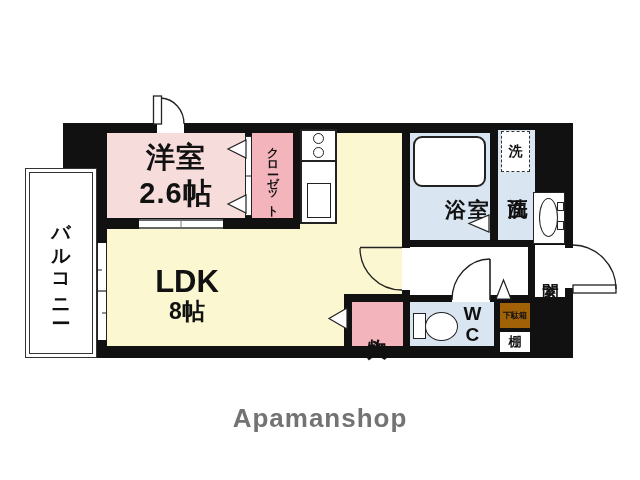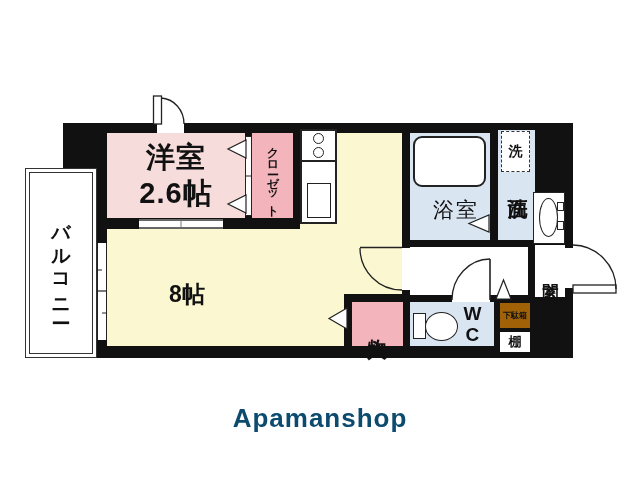--- a/index.html
+++ b/index.html
@@ -25,21 +25,21 @@
   #storage-label{width:100%;height:100%;font-weight:bold;font-size:19px;line-height:1;}
   
   #counter{left:300px;top:129px;width:37px;height:95px;background:#fff;border:2px solid #222;}
   #stove-divider{left:0;top:29px;width:33px;height:1.5px;background:#222;}
   .burner{width:11px;height:11px;border:1.5px solid #222;border-radius:50%;background:#fff;}
   #burner-1{left:11px;top:2px;} #burner-2{left:11px;top:16px;}
   #sink{left:5px;top:52px;width:24px;height:35px;border:1.5px solid #222;background:#fff;}
   
   #room-bath{left:410px;top:133px;width:80px;height:107px;background:#d9e5f1;}
   #bathtub{left:3px;top:3px;width:73px;height:51px;background:#fff;border:2px solid #222;border-radius:9px;}
-  #bath-label{left:4px;top:62px;width:72px;height:30px;font-weight:normal;font-size:21px;letter-spacing:2px;padding-left:12px;}
+  #bath-label{left:16px;top:62px;width:72px;height:30px;font-weight:bold;font-size:21px;letter-spacing:2px;padding-left:12px;}
   
   #room-wash{left:498px;top:130px;width:37px;height:110px;background:#d9e5f1;}
   #washer-box{left:3px;top:1px;width:29px;height:41px;background:#fff;border:1.5px dashed #333;}
   #washer-label{width:100%;height:100%;font-size:14px;font-weight:bold;}
   #washroom-label{left:7px;top:53px;font-weight:bold;font-size:20px;letter-spacing:2px;}
   
   #vanity{left:533px;top:192px;width:32px;height:52px;background:#fff;border:1.5px solid #222;}
   #basin{left:5px;top:5px;width:19px;height:39px;border:1.5px solid #222;border-radius:50%;background:#fff;}
   .knob{width:7px;height:9px;background:#fff;border:1px solid #222;}
   #knob-1{left:23px;top:9px;} #knob-2{left:23px;top:28px;}
@@ -61,35 +61,36 @@
   #shelf{left:500px;top:332px;width:30px;height:20px;background:#fff;}
   #shelf-label{width:100%;height:100%;font-size:13px;font-weight:bold;}
   
   #window-left{left:97px;top:243px;width:10px;height:97px;background:#fff;border-left:1.5px solid #222;border-right:1.5px solid #222;}
   #top-doorway{left:157px;top:123px;width:27px;height:10px;background:#fff;}
   
   #balcony{left:25px;top:168px;width:72px;height:190px;background:#fff;border:1.5px solid #333;}
   #balcony-inner{left:3px;top:3px;right:3px;bottom:3px;border:1px solid #333;}
   #balcony-label{width:100%;height:100%;font-weight:600;font-size:19px;letter-spacing:4px;}
   
-  #brand{left:0;top:398px;width:640px;height:40px;color:#0c4a6e;font-size:26px;font-weight:600;letter-spacing:1px;}
+  #brand{left:0;top:398px;width:640px;height:40px;color:#737373;font-size:26px;font-weight:600;letter-spacing:1px;}
   
   #overlay{left:0;top:0;width:640px;height:480px;pointer-events:none;}
 </style>
 </head>
 <body>
 
 <div id="stage">
 
   <div class="abs" id="slab"></div>
 
   <div class="abs" id="ldk-upper"></div>
   <div class="abs" id="ldk-main"></div>
   <div class="abs center" id="ldk-label">
     <div>
+      <div>LDK</div>
       <div id="ldk-size">8帖</div>
     </div>
   </div>
 
   <div class="abs" id="room-bedroom">
     <div class="center" id="bedroom-label">
       <div>
         <div>洋室</div>
         <div>2.6帖</div>
       </div>

